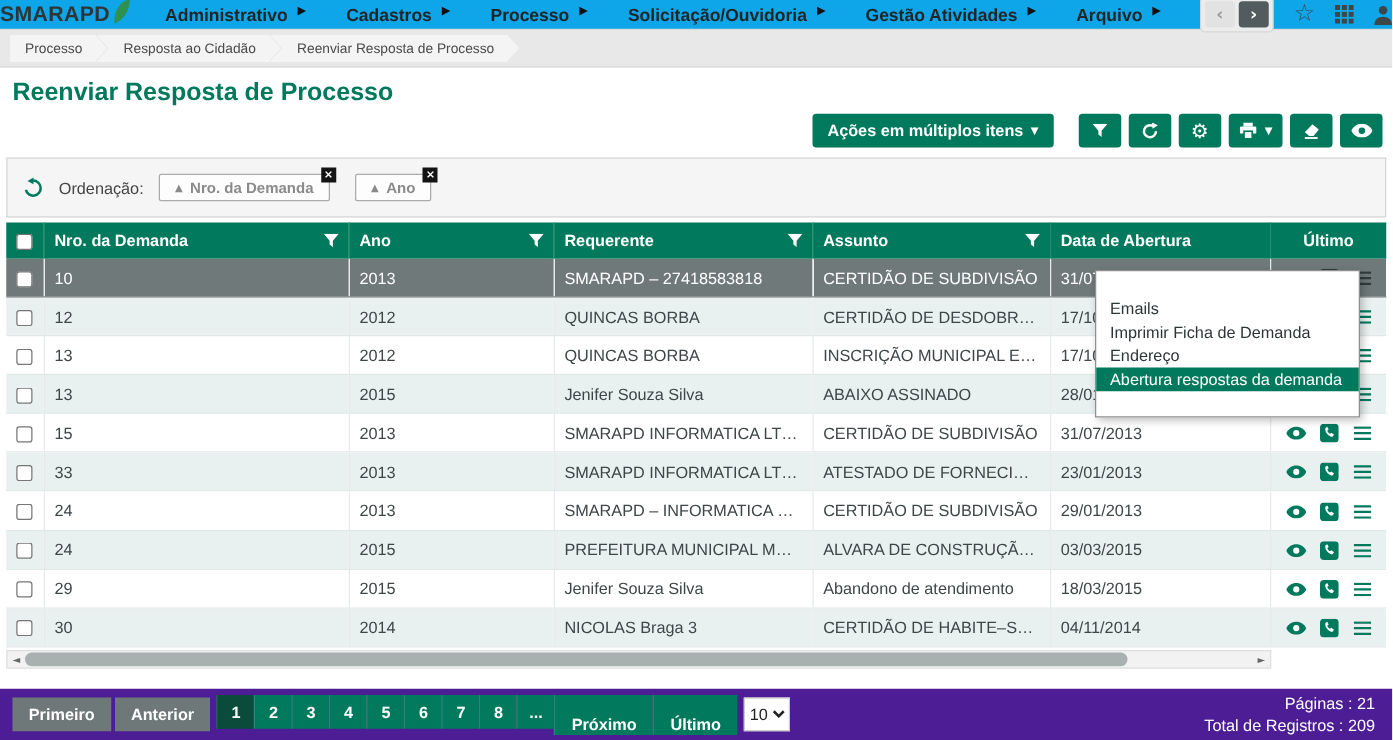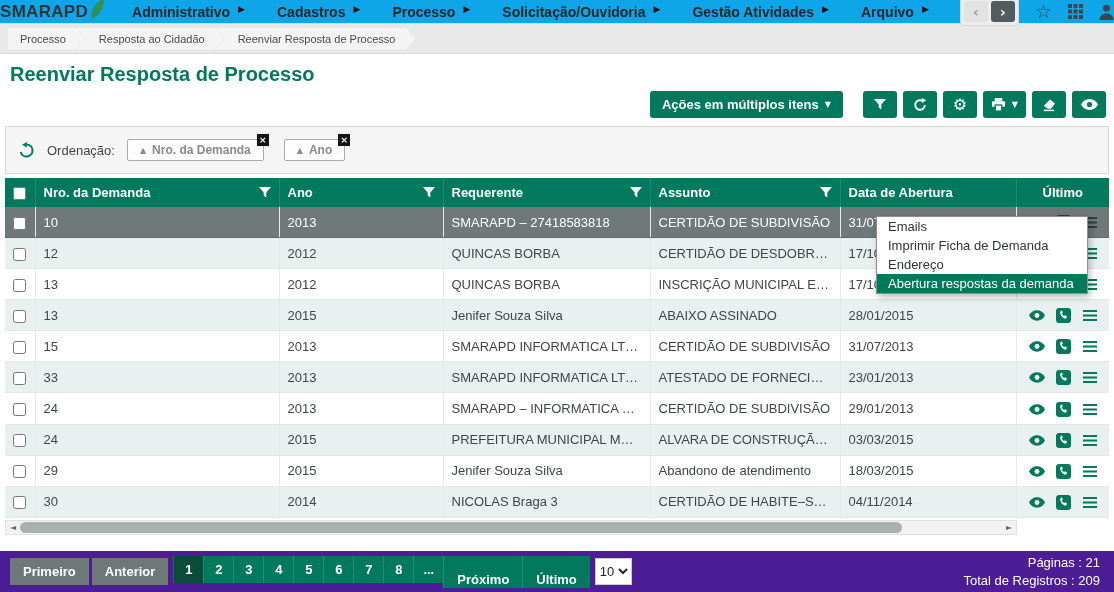--- a/index.html
+++ b/index.html
@@ -82,21 +82,21 @@
   .pages-strip { display:flex; margin-left:2px; }
   .pages-strip .pg-btn { border-left:1px solid rgba(255,255,255,.14); }
   .pg-page { background:#00795C; width:30px; }
   .pg-page.active { background:#094C3B; }
   .pg-next { background:#00795C; padding:16px 13px; }
   .pg-select { height:27px; margin-left:5px; font-size:13px; border:1px solid #CCC; background:#fff; color:#222; cursor:pointer; }
   .pg-info { margin-left:auto; color:#fff; font-size:13px; text-align:right; line-height:1.35; padding-right:4px; }
 
   
   .ctx-menu { position:absolute; left:876px; top:216px; width:212px; background:#fff; border:1px solid #8F8F8F;
-              box-shadow:2px 3px 7px rgba(0,0,0,.28); z-index:30; padding:0 0; }
+              box-shadow:2px 3px 7px rgba(0,0,0,.28); z-index:30; padding:20px 0; }
   .ctx-item { font-size:13px; color:#2E3536; padding:2px 11px; cursor:pointer; white-space:nowrap; }
   .ctx-item.active { background:#00795C; color:#fff; }
 </style>
 </head>
 <body>
 
 <div class="app">
 
   <header class="topbar">
     <div class="logo">

